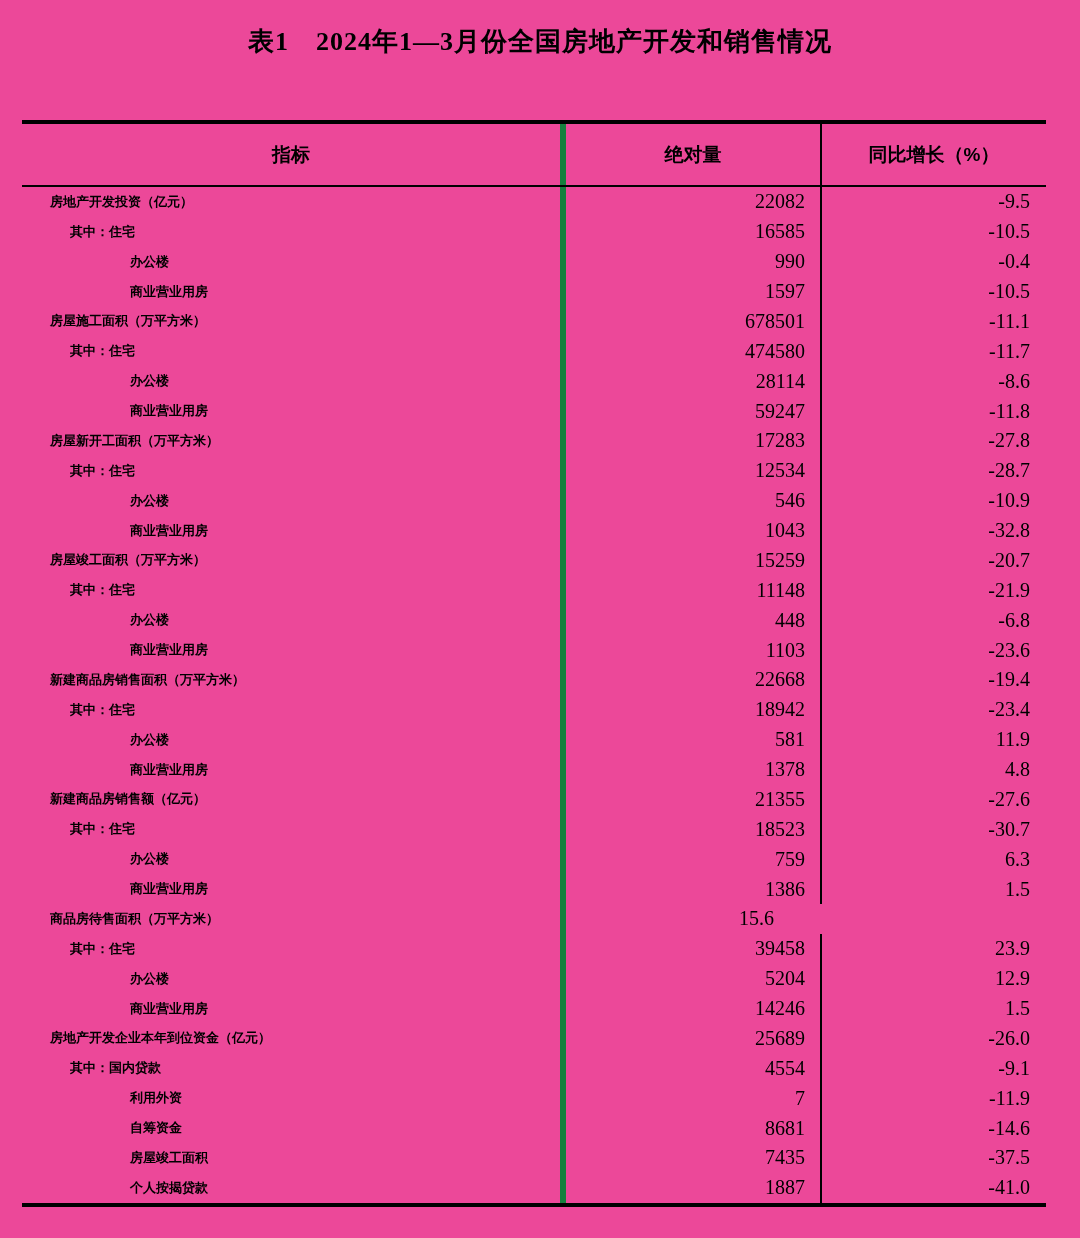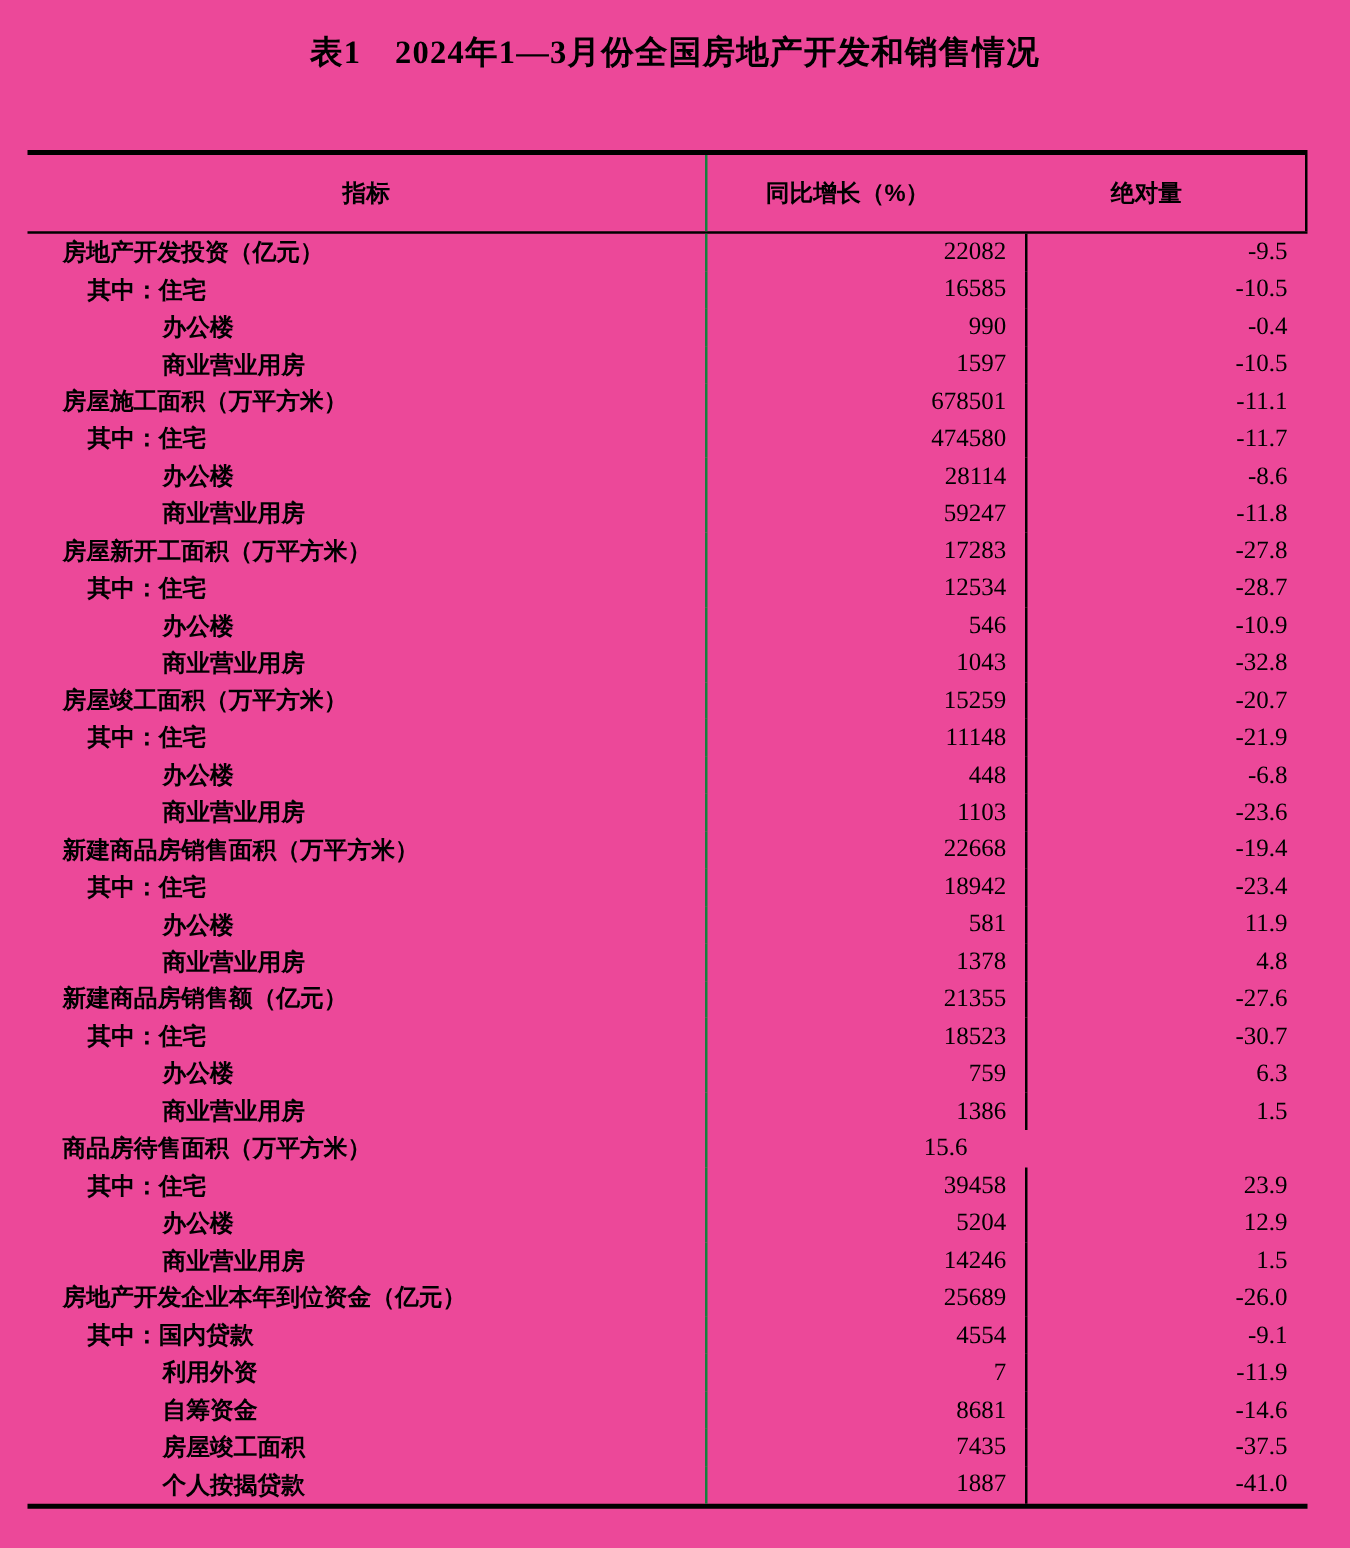--- a/index.html
+++ b/index.html
@@ -43,35 +43,35 @@
     border-bottom: 2px solid #000000;
   }
   .hcell {
     display: flex;
     align-items: center;
     justify-content: center;
     font-size: 19px;
     font-weight: bold;
     box-sizing: border-box;
   }
-  .c1 { width: 544px; border-right: 2px solid #15803d; }
+  .c1 { width: 544px; border-right: 6px solid #15803d; }
   .c2 { width: 256px; border-right: 2px solid #000000; }
   .c3 { width: 224px; }
   .tbody .row {
     display: flex;
     height: 29.88px;
   }
   .cell {
     box-sizing: border-box;
     display: flex;
     align-items: center;
     overflow: hidden;
   }
   .cell.c1 {
-    font-size: 19px;
+    font-size: 13px;
     font-weight: bold;
     justify-content: flex-start;
   }
   .cell.c2, .cell.c3 {
     font-family: "Liberation Serif", "DejaVu Serif", serif;
     font-size: 20px;
     font-weight: normal;
     justify-content: flex-end;
   }
   .cell.c2 { padding-right: 15px; }
@@ -82,22 +82,22 @@
 </style>
 </head>
 <body>
 
 <div class="page">
   <div class="doc-title">表1　2024年1—3月份全国房地产开发和销售情况</div>
 
   <div class="stat-table">
     <div class="thead">
       <div class="hcell c1">指标</div>
+      <div class="hcell c2">绝对量</div>
       <div class="hcell c3">同比增长（%）</div>
-      <div class="hcell c2">绝对量</div>
     </div>
     <div class="tbody" id="table-body">
         <div class="row">
           <div class="cell c1 indent-0">房地产开发投资（亿元）</div>
           <div class="cell c2">22082</div>
           <div class="cell c3">-9.5</div>
         </div>
         <div class="row">
           <div class="cell c1 indent-1">其中：住宅</div>
           <div class="cell c2">16585</div>

